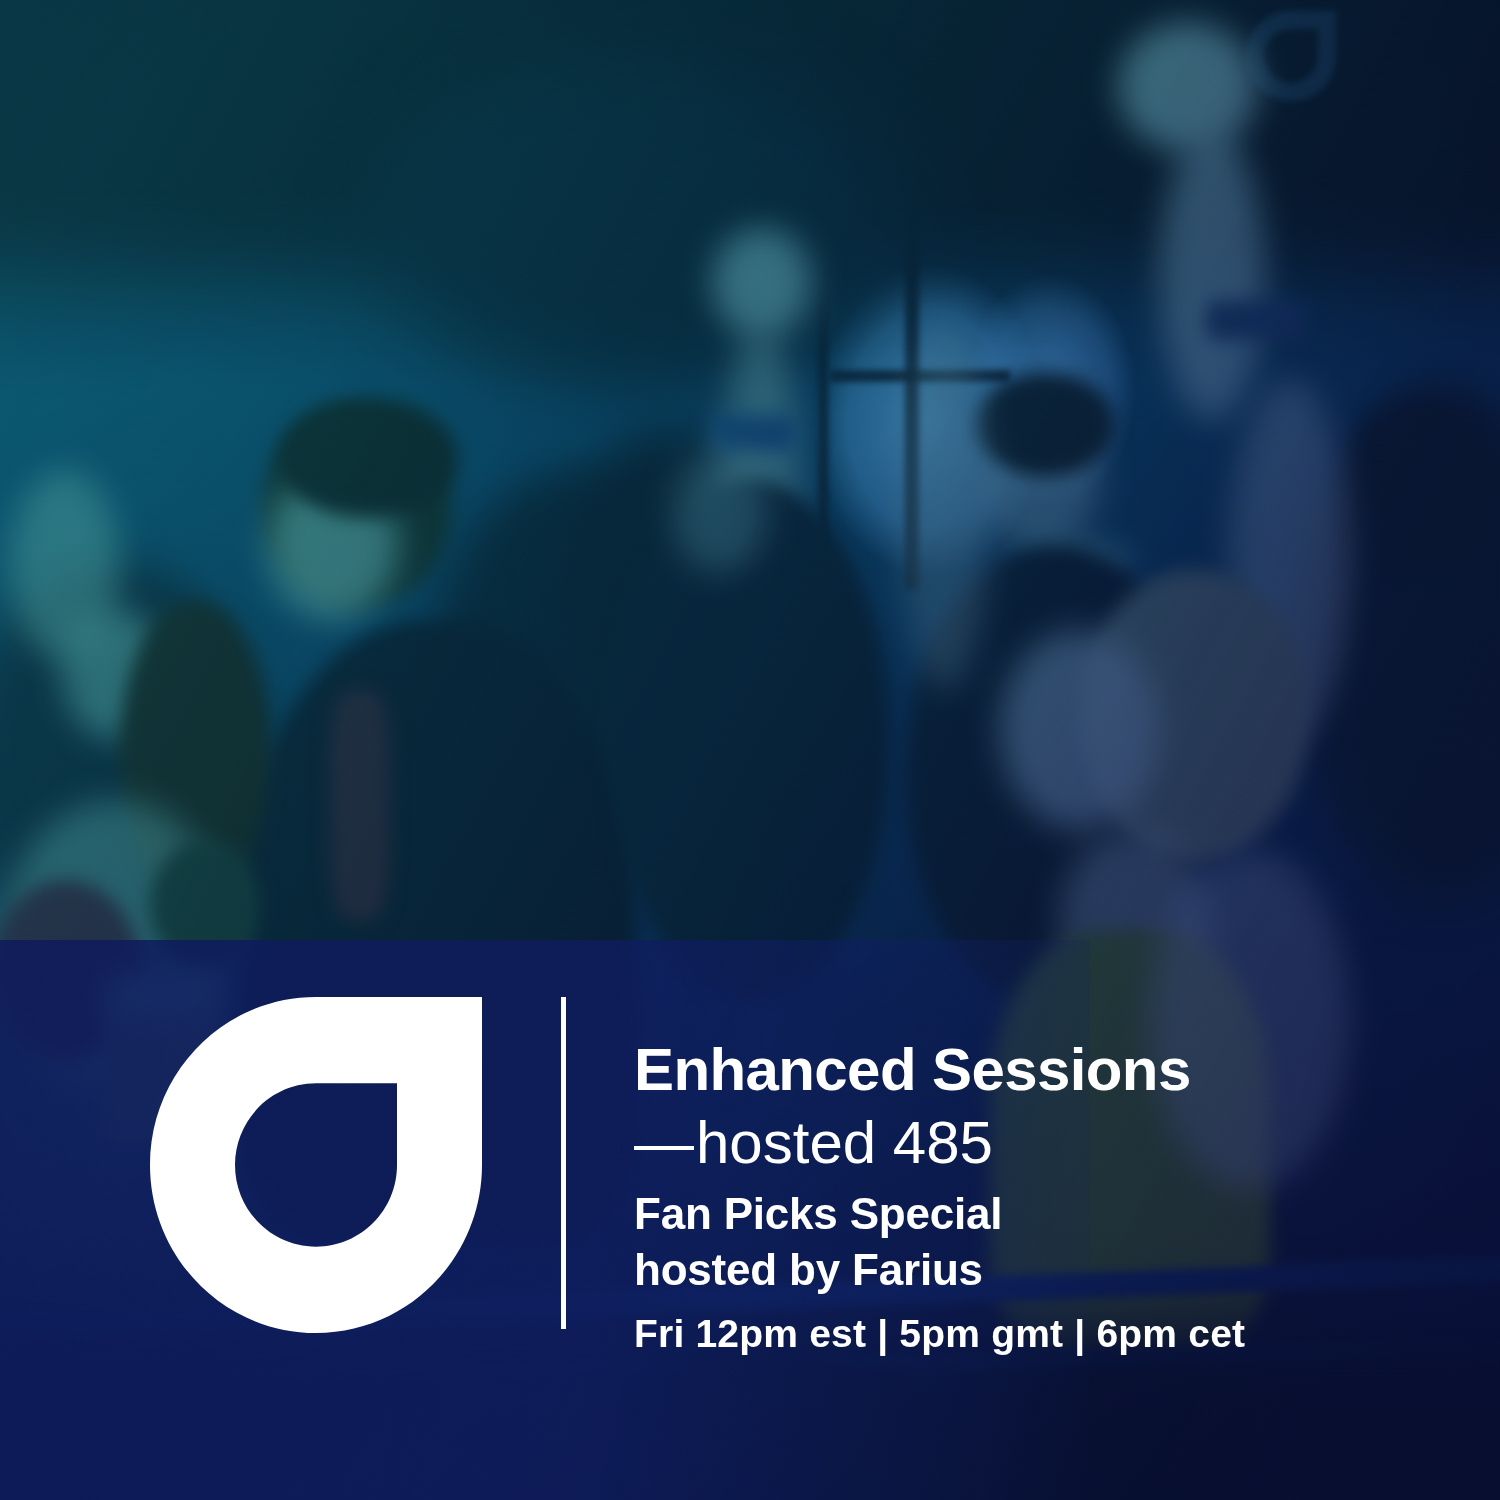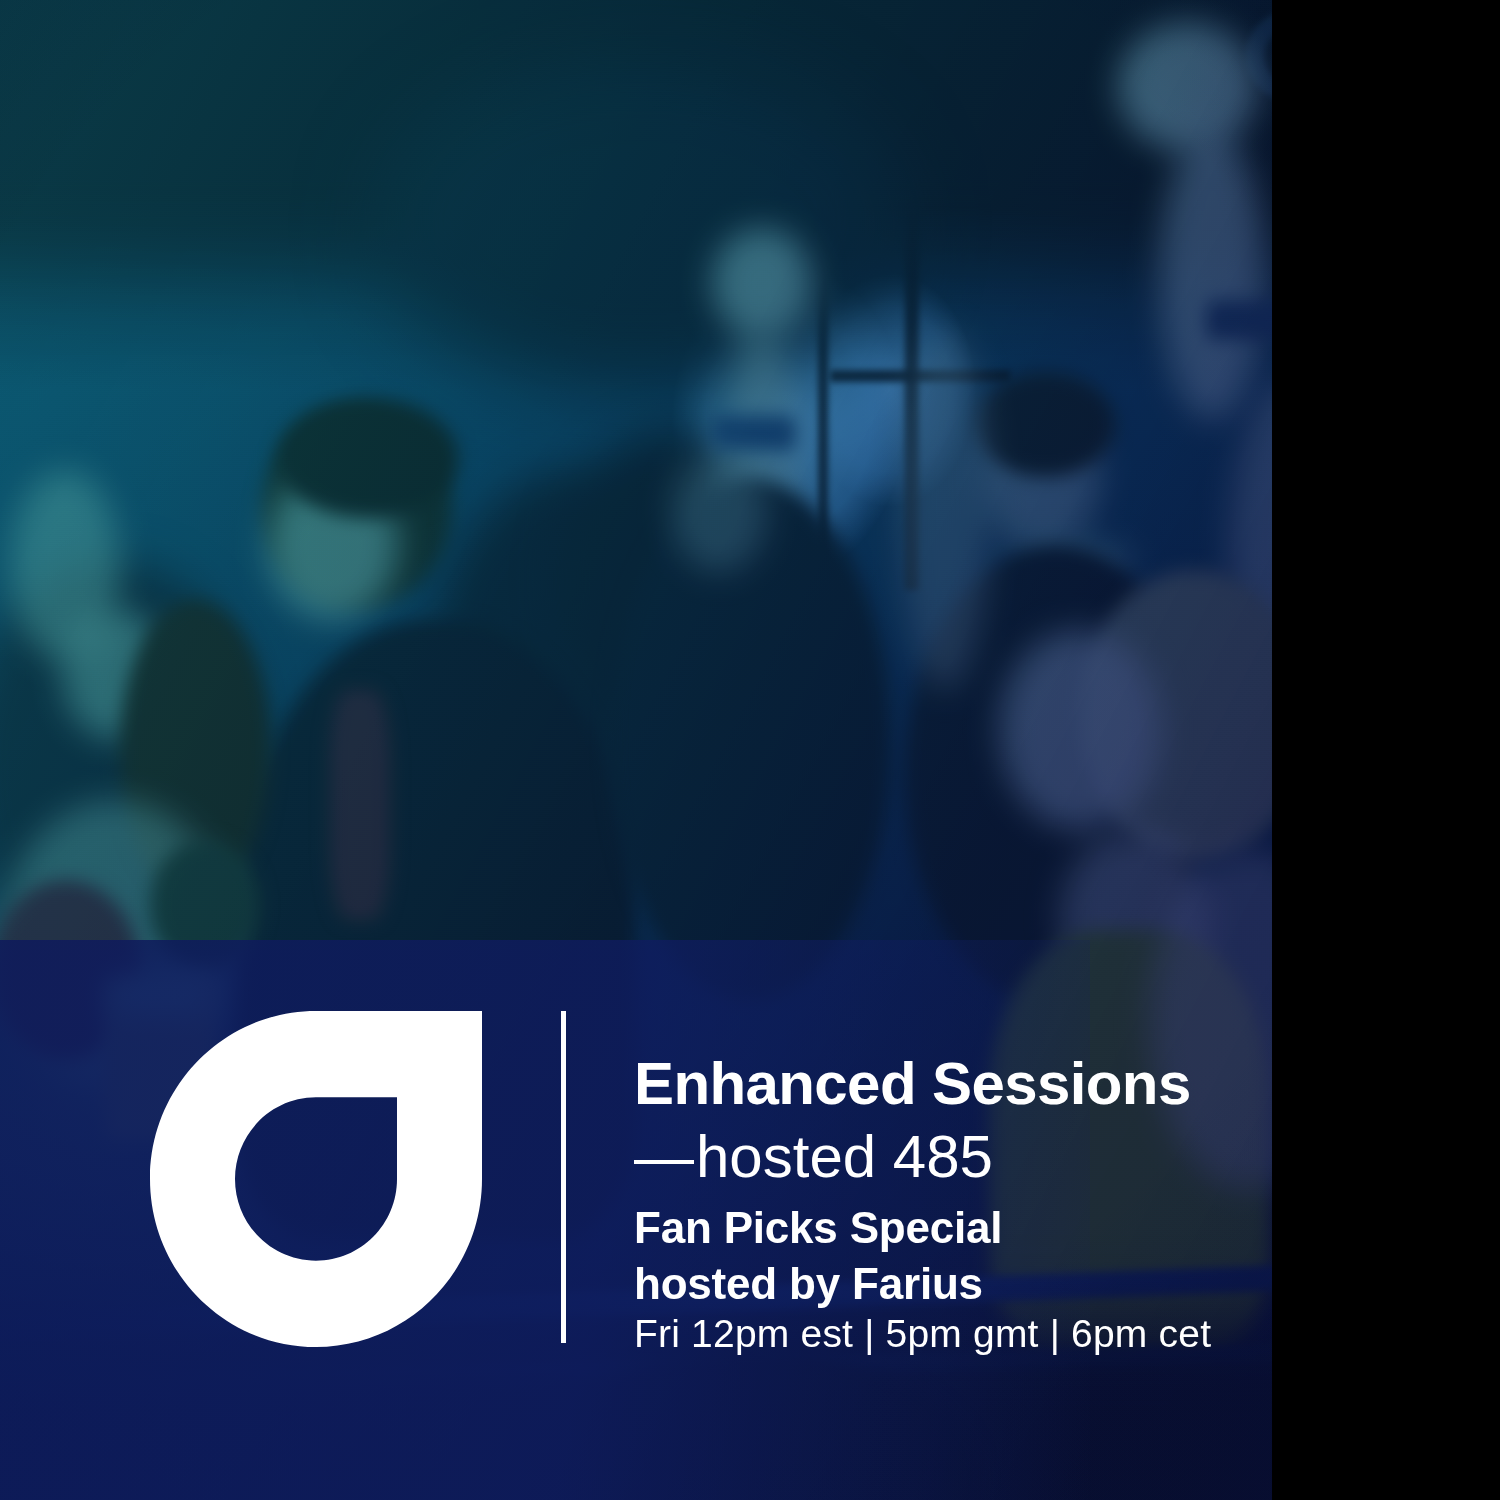--- a/index.html
+++ b/index.html
@@ -2,21 +2,21 @@
 <html><head>
 <meta charset="utf-8">
 <style>
   html, body {
     margin: 0;
     padding: 0;
     background: #000;
   }
   #artwork {
     position: relative;
-    width: 1272px;
+    width: 1500px;
     height: 1500px;
     overflow: hidden;
     font-family: "Liberation Sans", sans-serif;
     background: #0c5f7a;
   }
 
   
   .photo {
     position: absolute;
     inset: 0;
@@ -162,23 +162,24 @@
   .sub-line {
     font-size: 44px;
     font-weight: 700;
     line-height: 1.24;
     letter-spacing: -0.2px;
     margin-top: 8px;
   }
   .sub-line.second { margin-top: 1px; }
   .times-line {
     font-size: 39px;
-    font-weight: 400;
+    font-weight: 700;
     letter-spacing: 0.2px;
     line-height: 1.2;
+    margin-top: 14px;
   }
 </style>
 </head>
 <body>
 
 <div id="artwork">
 
   <div class="photo">
     <div class="photo-base"></div>
 

